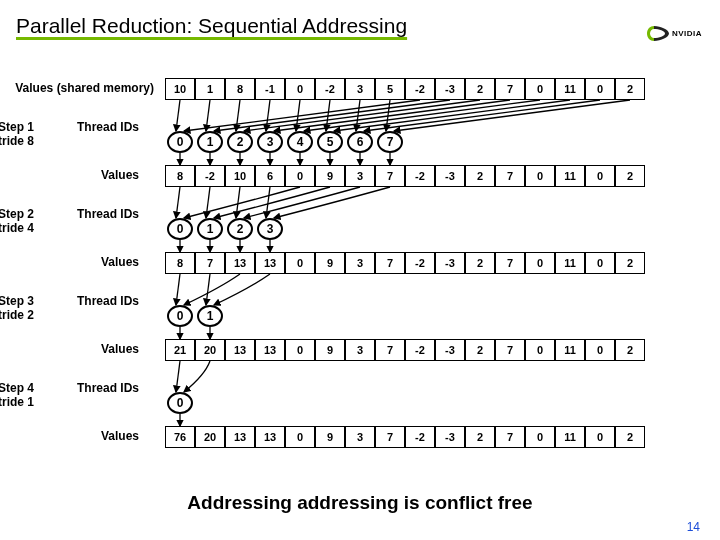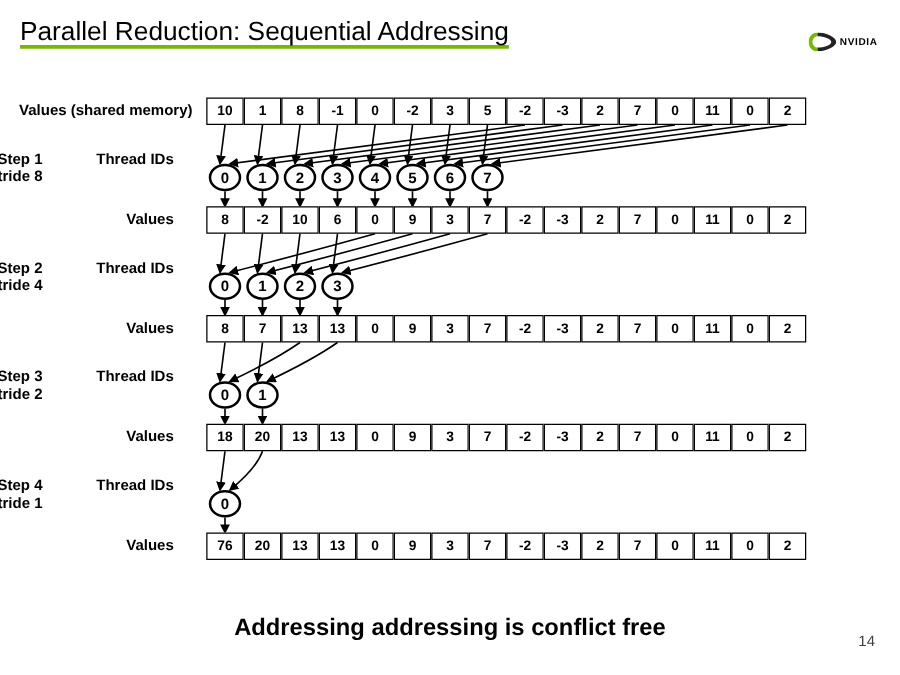--- a/index.html
+++ b/index.html
@@ -9,21 +9,21 @@
   .logo svg { display: block; }
   .logotext { font-size: 8px; font-weight: bold; letter-spacing: 0.5px; }
   .content { position: absolute; top: 78px; left: 0; right: 0; }
   .lbl { position: absolute; font-size: 12px; font-weight: bold; text-align: right; width: 135px; line-height: 1.2; }
   .row { position: absolute; display: flex; justify-content: space-between; }
   .cell { width: 30px; height: 22px; border: 1px solid #000; display: flex; align-items: center; justify-content: center; font-size: 11px; font-weight: bold; background: #fff; }
   .tids { position: absolute; display: flex; gap: 4px; }
   .tid { width: 26px; height: 22px; border: 2px solid #000; border-radius: 50%; display: flex; align-items: center; justify-content: center; font-size: 12px; font-weight: bold; background: #fff; }
   svg.arrows { position: absolute; left: 0; top: 0; pointer-events: none; }
   .footer { position: absolute; bottom: 26px; left: 0; right: 0; text-align: center; font-size: 19px; font-weight: bold; }
-  .pagenum { position: absolute; bottom: 20px; right: 20px; font-size: 12px; color: #404040; }
+  .pagenum { position: absolute; bottom: 6px; right: 20px; font-size: 12px; color: #1d4ed8; }
 </style>
 </head>
 <body>
 
 <div class="title">Parallel Reduction: Sequential Addressing</div>
 
 <div class="logo">
   <svg width="22" height="15" viewBox="0 0 22 15">
     <path d="M7 0 C3 0 0 3 0 7.5 C0 12 3 15 7 15 L7 12 C5 12 3 10 3 7.5 C3 5 5 3 7 3 Z" fill="#76b900"></path>
     <path d="M7 0 L7 15 C14 15 22 11 22 7.5 C22 4 14 0 7 0 Z M7 3 C12 3 18 5 18 7.5 C18 10 12 12 7 12 Z" fill="#222"></path>
@@ -183,21 +183,21 @@
       <path d="M180,22 L176,53" stroke="#000" fill="none" stroke-width="1.3" marker-end="url(#arr-s3-ah)"></path>
       <path d="M240,22 Q220,35.95 184,53" stroke="#000" fill="none" stroke-width="1.3" marker-end="url(#arr-s3-ah)"></path>
       <path d="M180,75 L180,87" stroke="#000" fill="none" stroke-width="1.3" marker-end="url(#arr-s3-ah)"></path>
       <path d="M210,22 L206,53" stroke="#000" fill="none" stroke-width="1.3" marker-end="url(#arr-s3-ah)"></path>
       <path d="M270,22 Q250,35.95 214,53" stroke="#000" fill="none" stroke-width="1.3" marker-end="url(#arr-s3-ah)"></path>
       <path d="M210,75 L210,87" stroke="#000" fill="none" stroke-width="1.3" marker-end="url(#arr-s3-ah)"></path>
     </svg>
 
   <div class="lbl" style="top:264px;left:4px">Values</div>
   <div class="row" id="row-s3" style="top:261px;left:165px">
-      <div class="cell">18</div>
+      <div class="cell">21</div>
       <div class="cell">20</div>
       <div class="cell">13</div>
       <div class="cell">13</div>
       <div class="cell">0</div>
       <div class="cell">9</div>
       <div class="cell">3</div>
       <div class="cell">7</div>
       <div class="cell">-2</div>
       <div class="cell">-3</div>
       <div class="cell">2</div>

